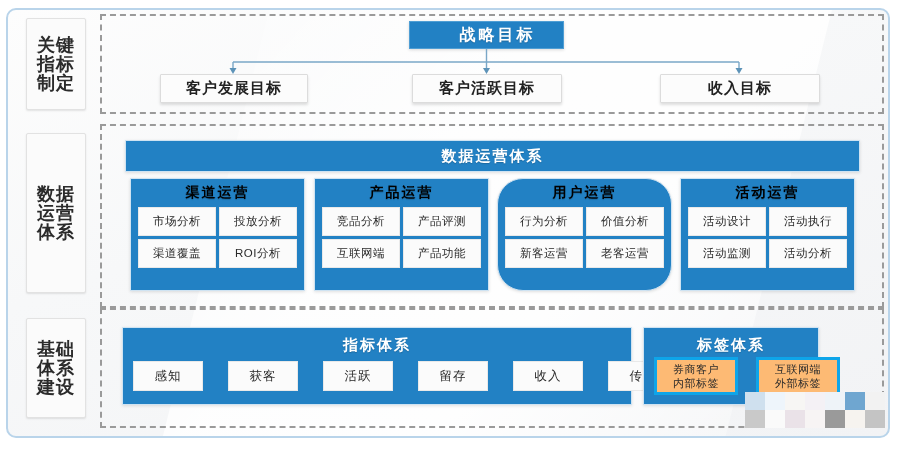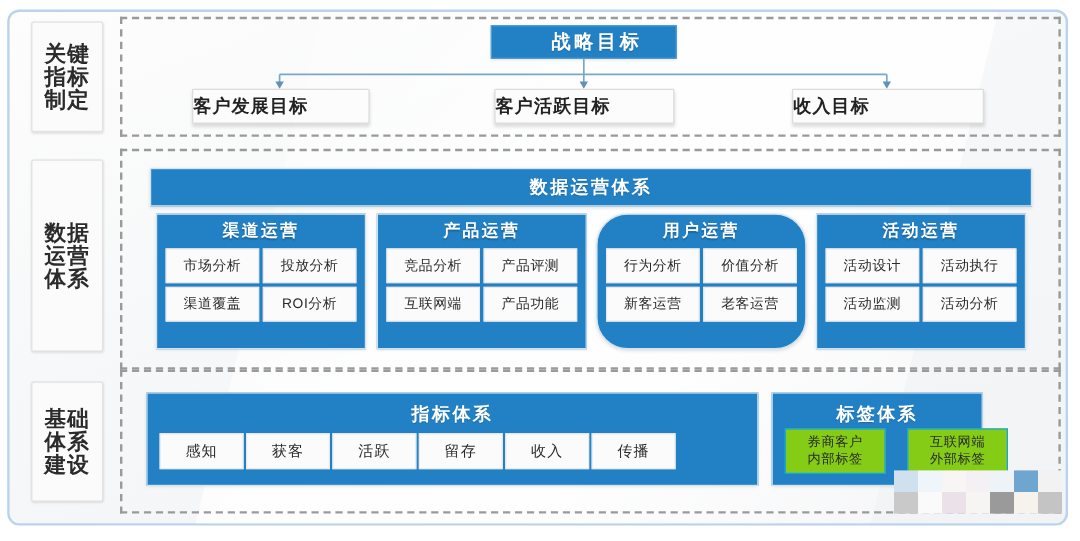--- a/index.html
+++ b/index.html
@@ -101,20 +101,21 @@
     background: #fcfcfc;
     border: 1px solid #dcdcdc;
     border-radius: 1px;
     box-shadow: 0 2px 3px rgba(0,0,0,0.13);
     color: #222;
     font-size: 15px;
     font-weight: bold;
     letter-spacing: 1px;
     display: flex;
     align-items: center;
+    justify-content: center;
     box-sizing: border-box;
   }
 
   
   .strategy-box {
     position: absolute;
     background: #2281c4;
     border: 1px solid #4f9ed4;
     color: #ffffff;
     font-size: 16px;
@@ -144,21 +145,21 @@
     background: #2281c4;
     border: 1px solid #cfe3f2;
     box-sizing: border-box;
     box-shadow: 0 1px 3px rgba(0,0,0,0.12);
     display: flex;
     flex-direction: column;
     align-items: center;
     padding-top: 5px;
   }
   .pillar-title {
-    color: #ffffff;
+    color: #000000;
     font-size: 14px;
     font-weight: bold;
     letter-spacing: 2px;
     text-align: center;
     margin-bottom: 5px;
     text-shadow: 0 1px 1px rgba(0,0,0,0.2);
   }
   .pillar-grid {
     display: grid;
     grid-template-columns: 1fr 1fr;
@@ -177,39 +178,39 @@
     align-items: center;
     justify-content: center;
     box-sizing: border-box;
     white-space: nowrap;
   }
 
   
   .idx-row {
     position: absolute;
     display: flex;
-    gap: 2px;
+    gap: 25px;
     align-items: center;
   }
   .idx-cell {
     background: #fbfbfb;
     border: 1px solid #e9e9e9;
     color: #2a2a2a;
     font-size: 12.5px;
     letter-spacing: 1px;
     width: 70px;
     height: 30px;
     display: flex;
     align-items: center;
     justify-content: center;
     box-sizing: border-box;
   }
   .tag-cell {
-    background: #84cc16;
-    border: 1px solid #0ea5e9;
+    background: #fdba74;
+    border: 3px solid #0ea5e9;
     color: #2a2a2a;
     font-size: 11px;
     line-height: 14px;
     letter-spacing: 0.5px;
     width: 84px;
     height: 38px;
     display: flex;
     align-items: center;
     justify-content: center;
     text-align: center;

